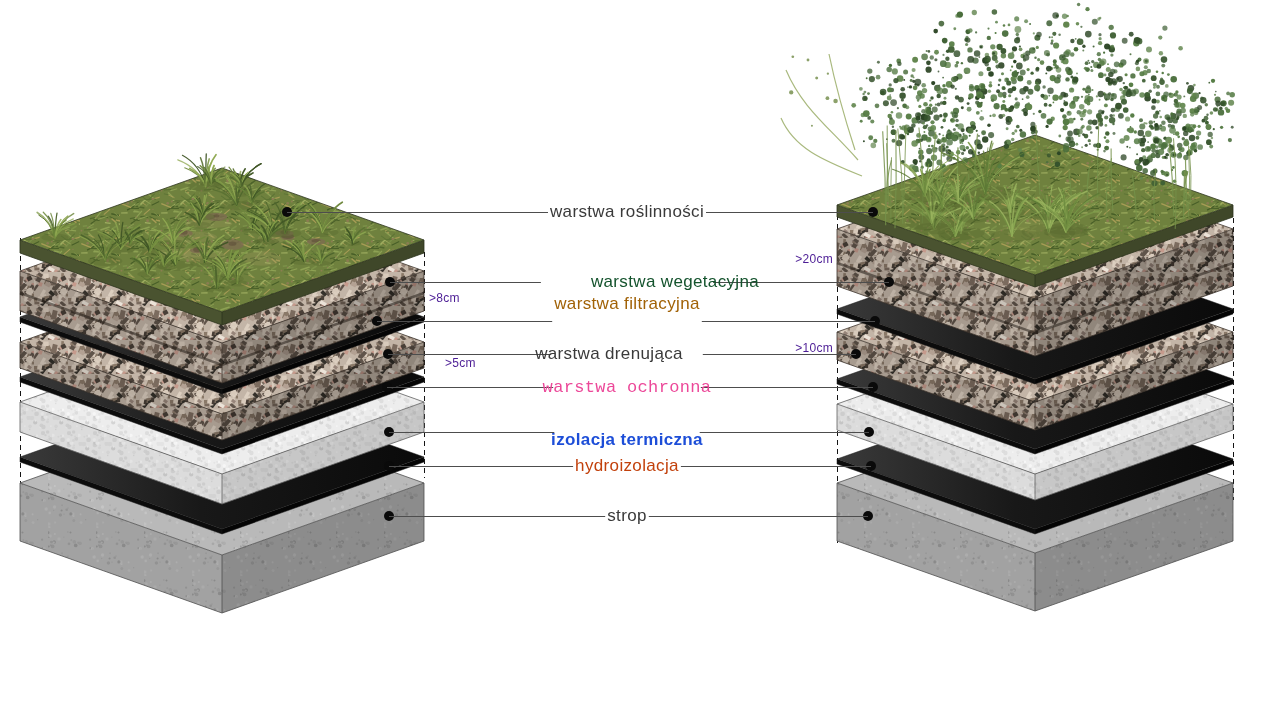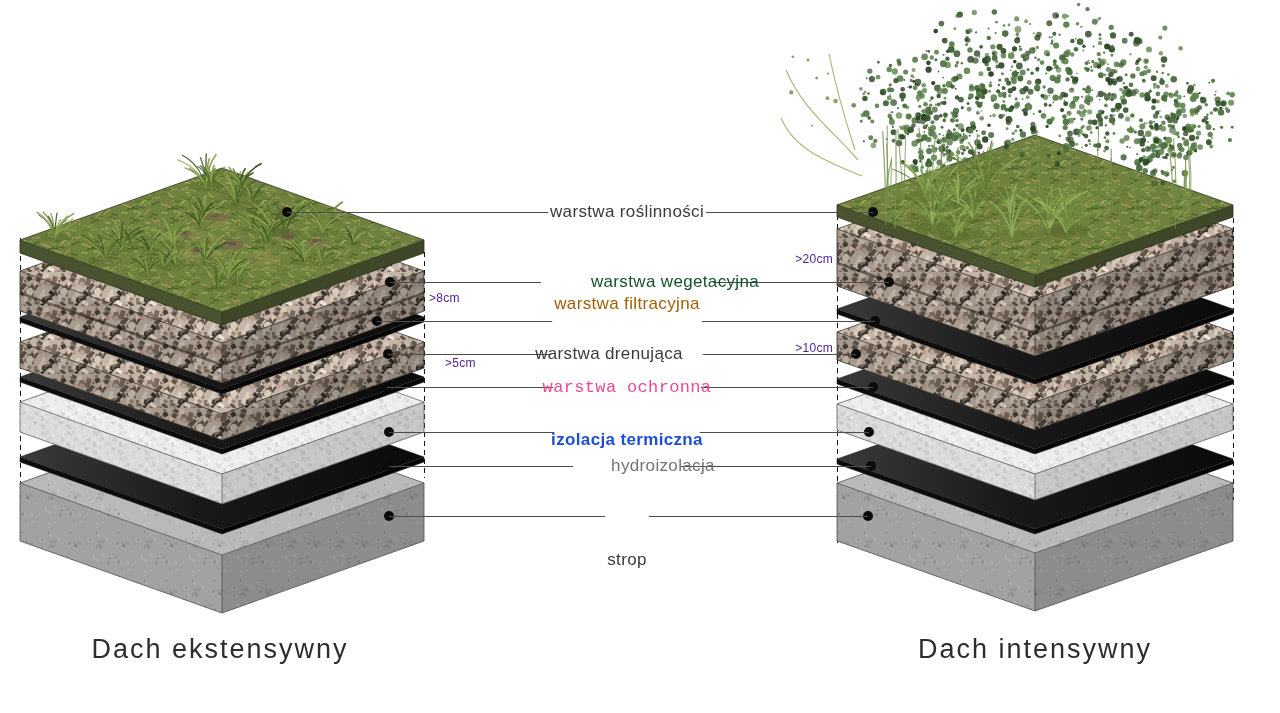--- a/index.html
+++ b/index.html
@@ -2017,22 +2017,20 @@
         <line x1="648.8" y1="516.5" x2="868" y2="516.5" stroke="#4d4d4d" stroke-width="1"></line>
       </g>
     </svg>
   <div id="annotations">
       <span class="layer-label" style="left: 627px; top: 212px; color: rgb(58, 58, 58);">warstwa roślinności</span>
       <span class="layer-label" style="left: 627px; top: 282px; color: #14532d; margin-left: 48px;">warstwa wegetacyjna</span>
       <span class="layer-label" style="left: 627px; top: 304px; color: #a16207;">warstwa filtracyjna</span>
       <span class="layer-label" style="left: 609px; top: 354px; color: rgb(58, 58, 58);">warstwa drenująca</span>
       <span class="layer-label" style="left: 627px; top: 387px; color: #ec4899; font-family: Liberation Mono, monospace;">warstwa ochronna</span>
       <span class="layer-label" style="left: 627px; top: 440px; color: #1d4ed8; font-weight: bold;">izolacja termiczna</span>
-      <span class="layer-label" style="left: 663px; top: 466px; color: #737373;">hydroizolacja</span>
-      <span class="layer-label" style="left: 627px; top: 516px; color: rgb(58, 58, 58); margin-top: 44px;">strop</span>
+      <span class="layer-label" style="left: 627px; top: 466px; color: #c2410c;">hydroizolacja</span>
+      <span class="layer-label" style="left: 627px; top: 516px; color: rgb(58, 58, 58);">strop</span>
       <span class="dim-label" style="left: 429px; top: 298px; text-align: right;">&gt;8cm</span>
       <span class="dim-label" style="left: 429px; top: 363px; margin-left: 16px;">&gt;5cm</span>
       <span class="dim-label right" style="left: 833px; top: 259px;">&gt;20cm</span>
       <span class="dim-label right" style="left: 833px; top: 348px;">&gt;10cm</span>
     </div>
-  <span class="roof-title" id="title-left" style="left:220px;top:649px">Dach ekstensywny</span>
-  <span class="roof-title" id="title-right" style="left:1035px;top:649px">Dach intensywny</span>
 </div>
 
 </body></html>

